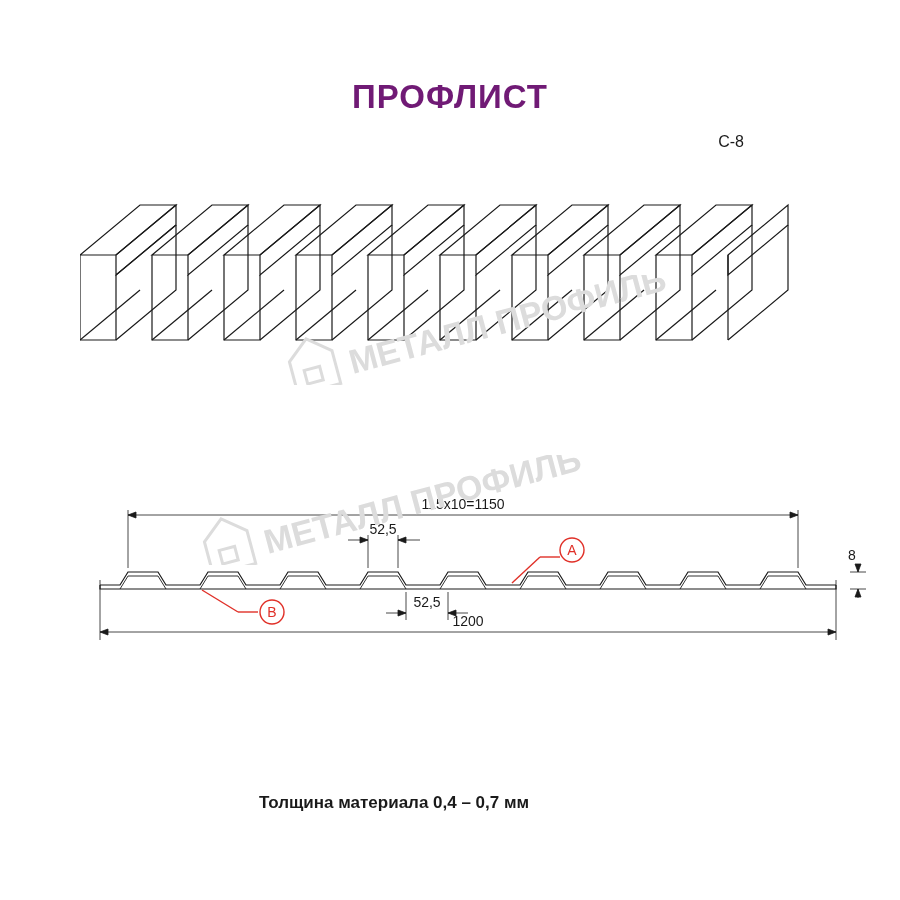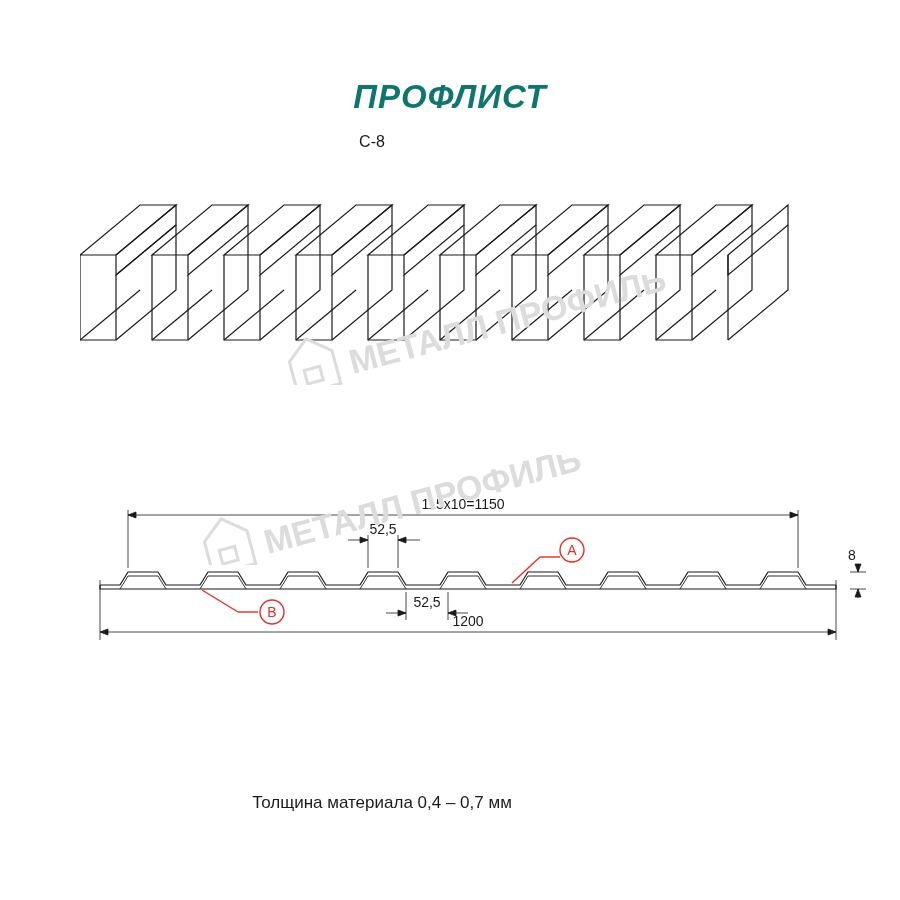--- a/index.html
+++ b/index.html
@@ -20,40 +20,39 @@
   }
   .title {
     position: absolute;
     top: 78px;
     left: 0;
     width: 900px;
     text-align: center;
     font-size: 33px;
     font-weight: bold;
     letter-spacing: 1px;
-    color: #0f766e;
-    font-style: italic;
+    color: #701a75;
   }
   .subtitle {
     position: absolute;
     top: 133px;
     left: 0;
     width: 744px;
-    text-align: center;
+    text-align: right;
     font-size: 16px;
     color: #1a1a1a;
   }
   .footer-note {
     position: absolute;
     top: 793px;
-    left: 0;
+    left: 12px;
     width: 764px;
     text-align: center;
     font-size: 17px;
-    font-weight: normal;
+    font-weight: bold;
     color: #1a1a1a;
   }
   .iso-view {
     position: absolute;
     top: 185px;
     left: 80px;
   }
   .section-view {
     position: absolute;
     top: 480px;

